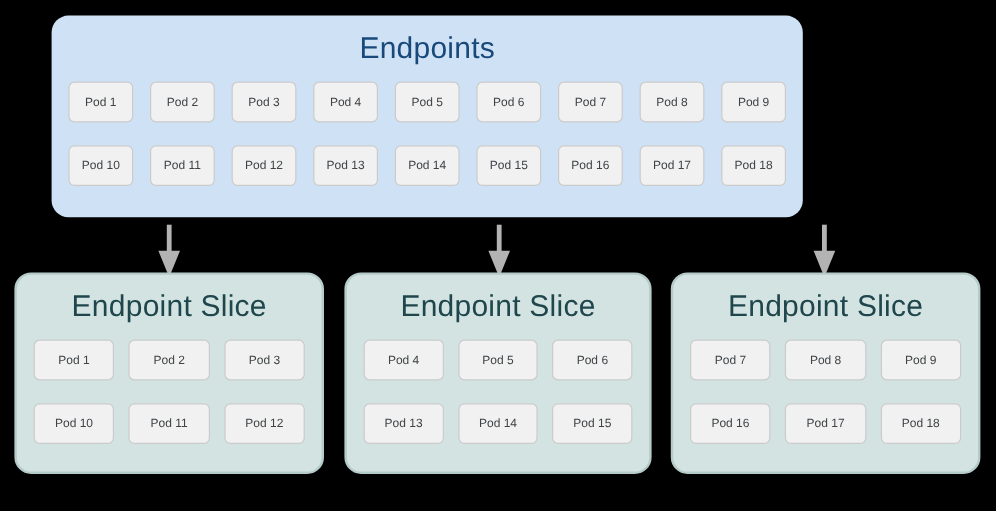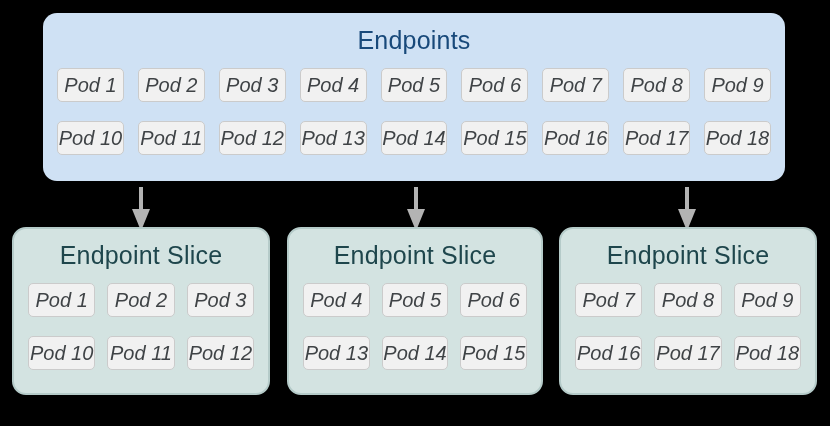--- a/index.html
+++ b/index.html
@@ -27,21 +27,21 @@
     width: 830px;
     height: 426px;
     background: var(--canvas-bg);
   }
 
   
   .endpoints-box {
     position: absolute;
     left: 43px;
     top: 13px;
-    width: 742px;
+    width: 626px;
     height: 168px;
     background: var(--endpoints-box-bg);
     border-radius: 14px;
     padding: 12px 14px 0 14px;
   }
   .box-title {
     text-align: center;
     font-size: 25px;
     line-height: 30px;
     letter-spacing: 0.2px;
@@ -59,24 +59,23 @@
   .pods + .pods { margin-top: 19px; }
 
   .pod {
     height: 34px;
     background: var(--pod-bg);
     border: 1px solid var(--pod-border);
     border-radius: 5px;
     display: flex;
     align-items: center;
     justify-content: center;
-    font-size: 20px;
+    font-size: 10px;
     color: var(--pod-text);
     white-space: nowrap;
-    font-style: italic;
   }
 
   
   .arrow {
     position: absolute;
     top: 187px;
     width: 20px;
     height: 45px;
     color: var(--arrow);
   }

